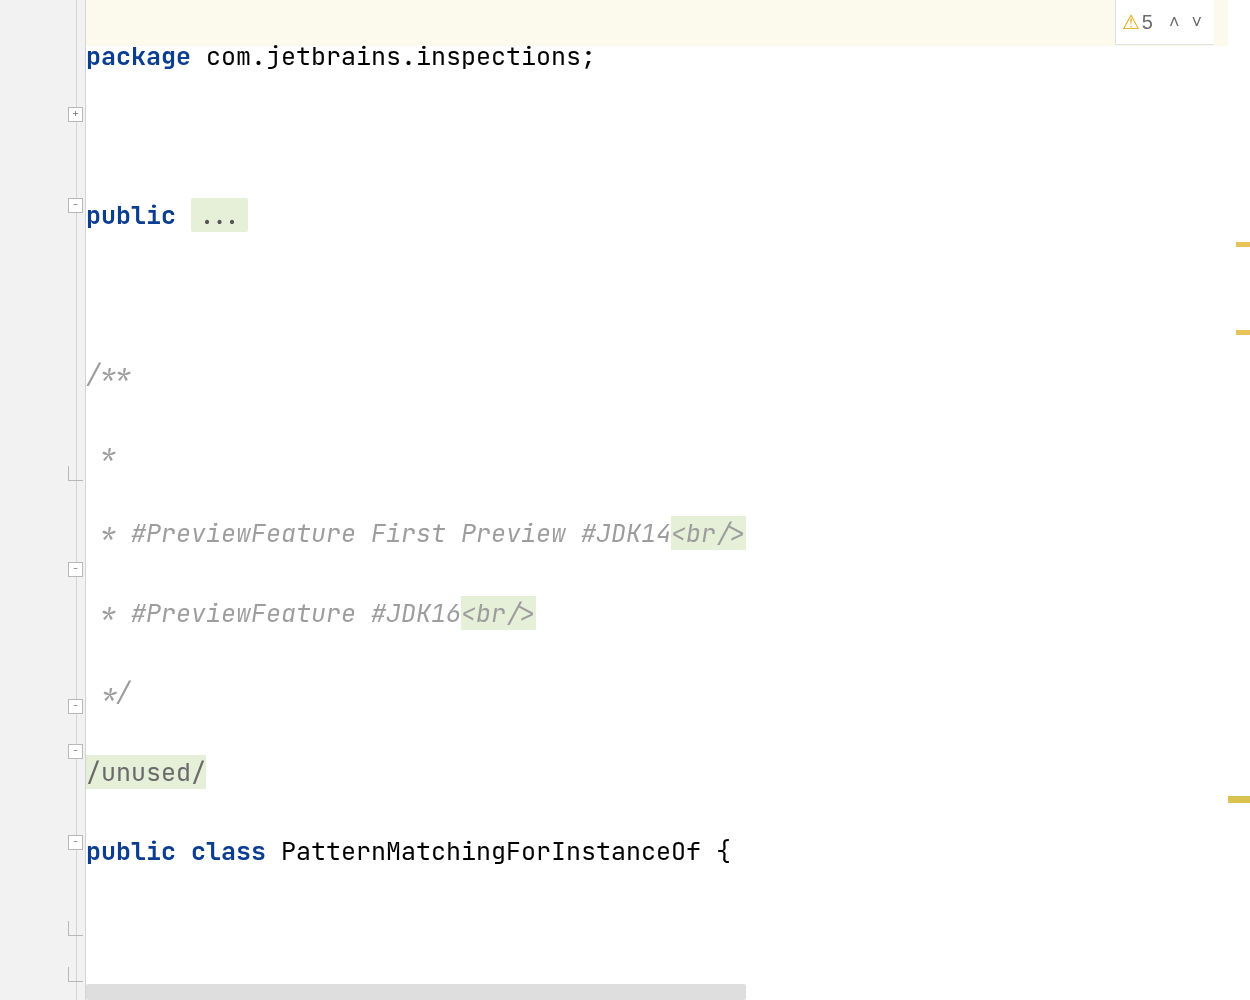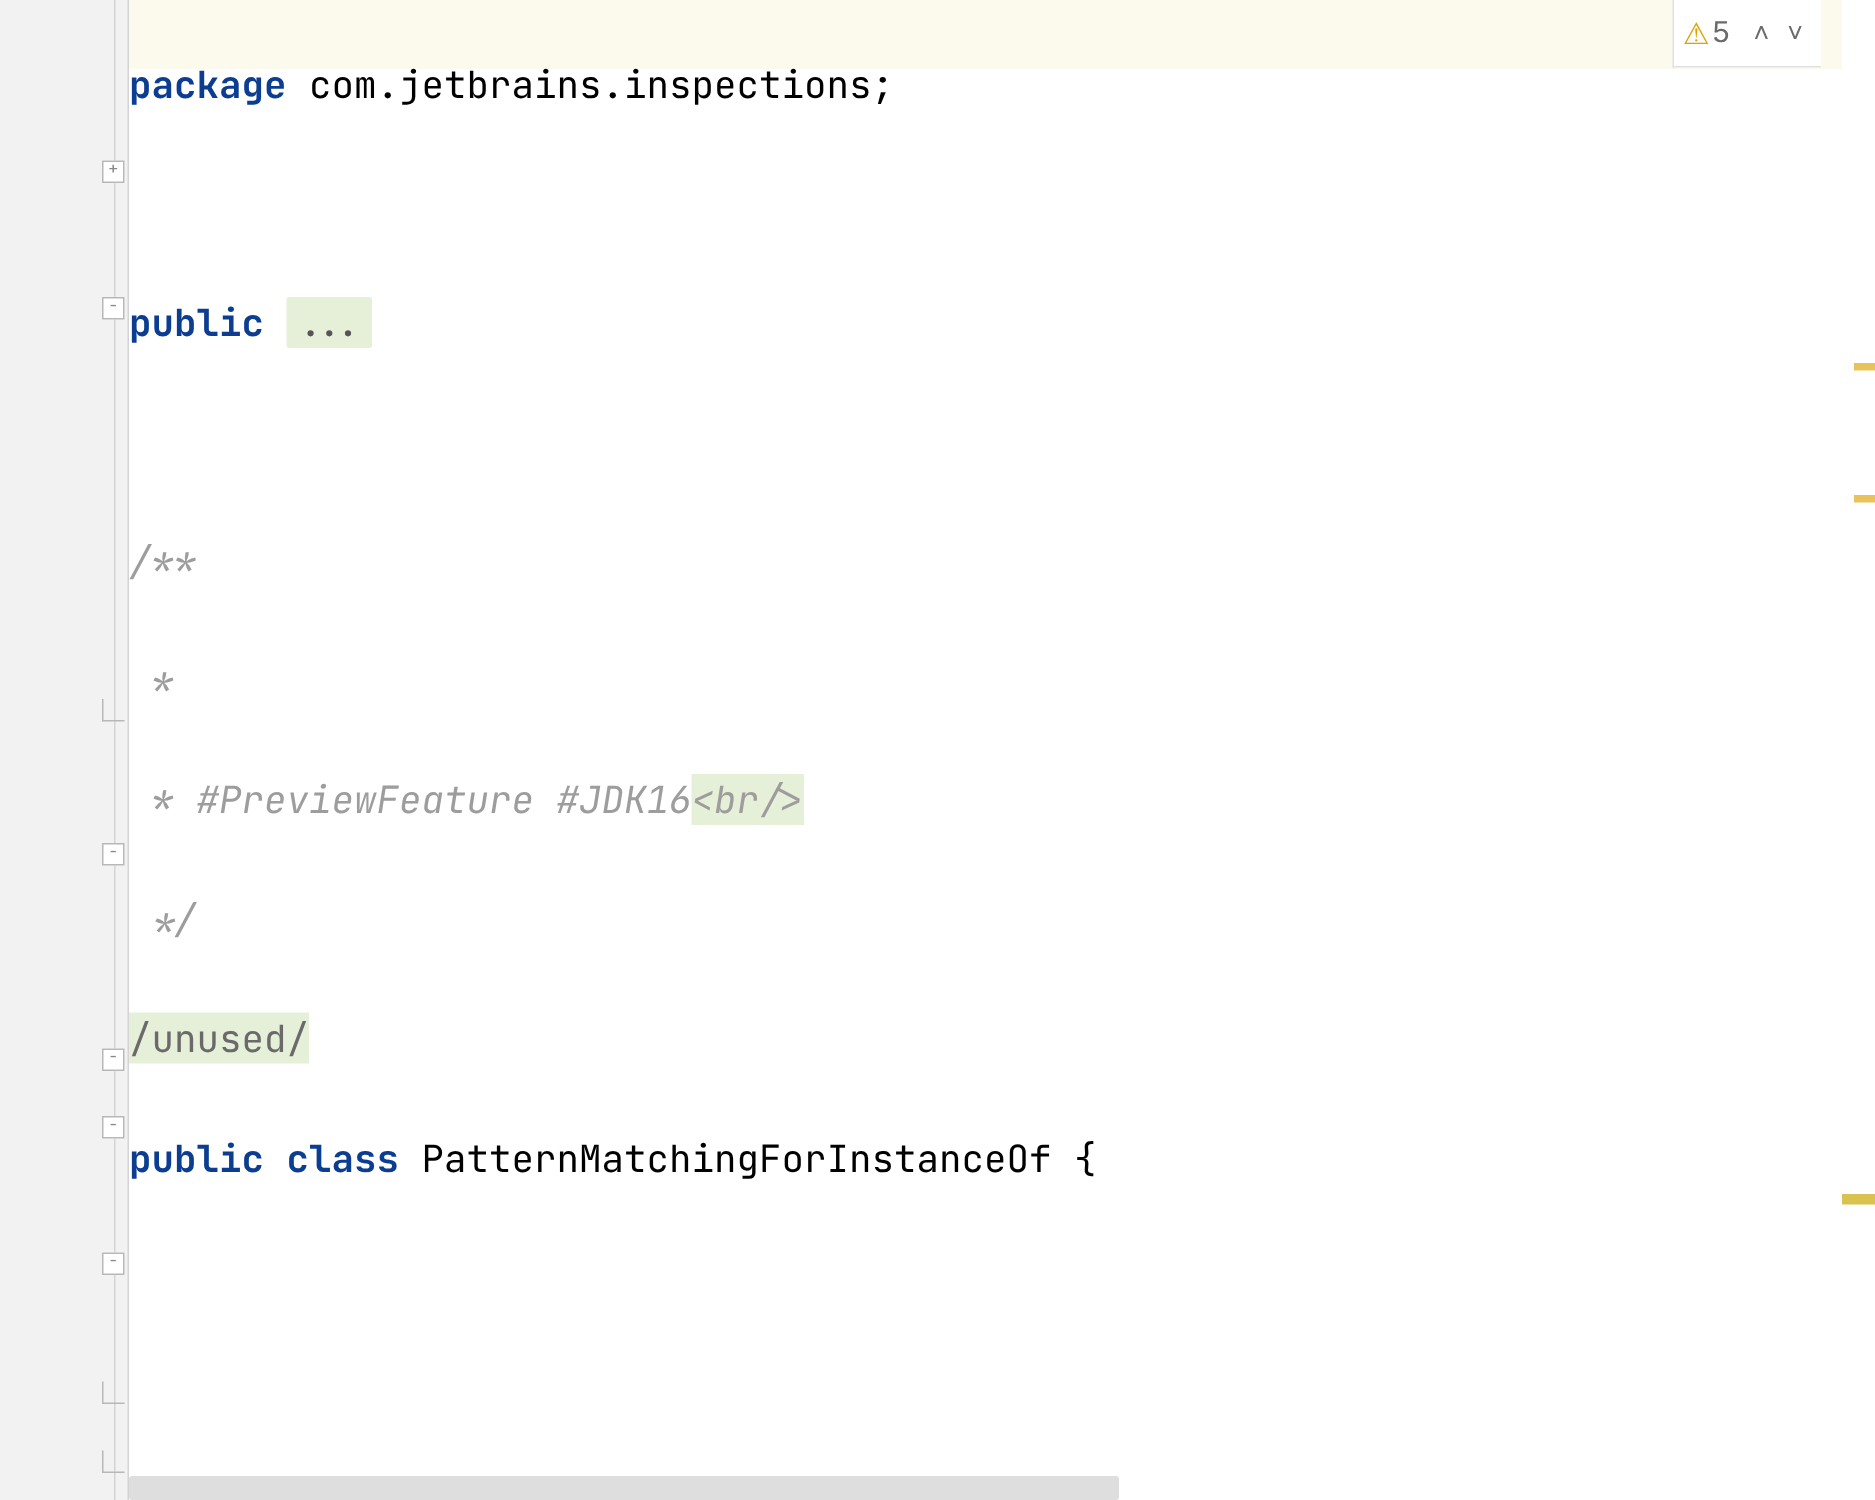--- a/index.html
+++ b/index.html
@@ -156,20 +156,21 @@
 <div class="fold-end" style="top:921px"></div>
 <div class="fold-end" style="top:967px"></div>
 
 <div class="editor">
 <div class="line"><span class="kw">package</span><span class="pkg"> com.jetbrains.inspections;</span></div>
 <div class="line"></div>
 <div class="line"><span class="kw">public</span> <span class="fold-chip">...</span></div>
 <div class="line"></div>
 <div class="line"><span class="doc">/**</span></div>
 <div class="line"><span class="doc"> *</span></div>
+<div class="line"><span class="doc"> * #PreviewFeature First Preview #JDK14</span><span class="doc-tag">&lt;br/&gt;</span></div>
 <div class="line"><span class="doc"> * #PreviewFeature #JDK16</span><span class="doc-tag">&lt;br/&gt;</span></div>
 <div class="line"><span class="doc"> */</span></div>
 <div class="line"><span class="unused">/unused/</span></div>
 <div class="line"><span class="kw">public</span> <span class="kw">class</span><span class="cls"> PatternMatchingForInstanceOf {</span></div>
 
 
 
 
 
 

